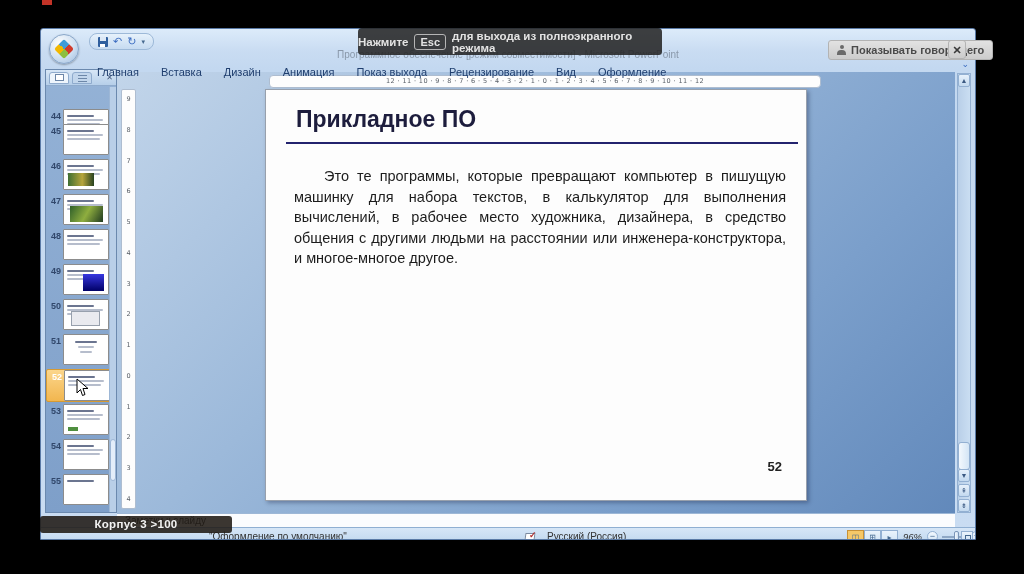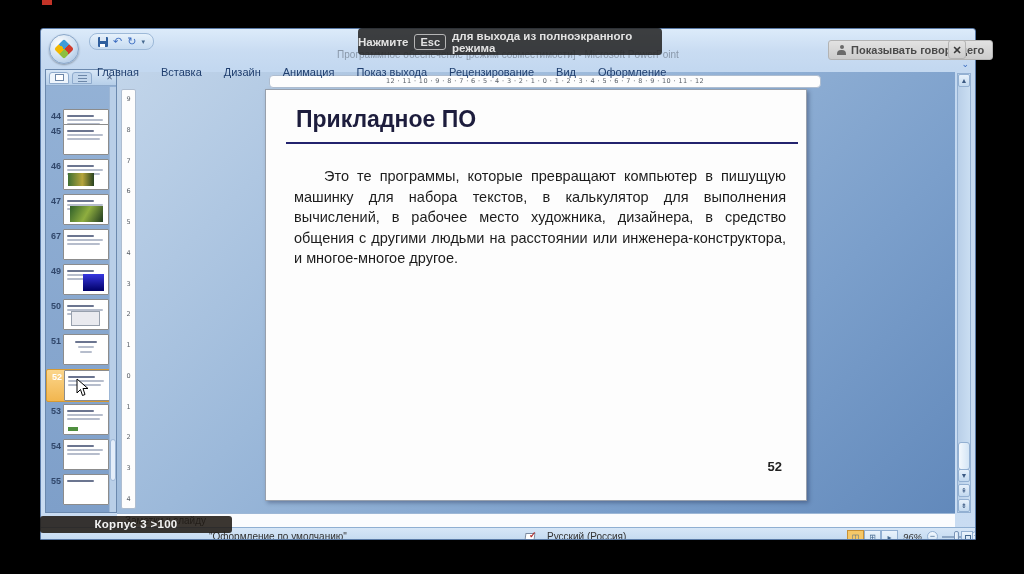--- a/index.html
+++ b/index.html
@@ -234,21 +234,21 @@
         <div class="trow" style="top: 124px;">
           <span class="tnum">47</span>
           <div class="tbox k-green2">
             <i class="tl tl0"></i>
             <i class="tl tl1"></i>
             <i class="tl tl2"></i>
             <em class="tm m-green2"></em>
           </div>
         </div>
         <div class="trow" style="top: 159px;">
-          <span class="tnum">67</span>
+          <span class="tnum">48</span>
           <div class="tbox k-text">
             <i class="tl tl0"></i>
             <i class="tl tl1"></i>
             <i class="tl tl2"></i>
           </div>
         </div>
         <div class="trow" style="top: 194px;">
           <span class="tnum">49</span>
           <div class="tbox k-blue">
             <i class="tl tl0"></i>

